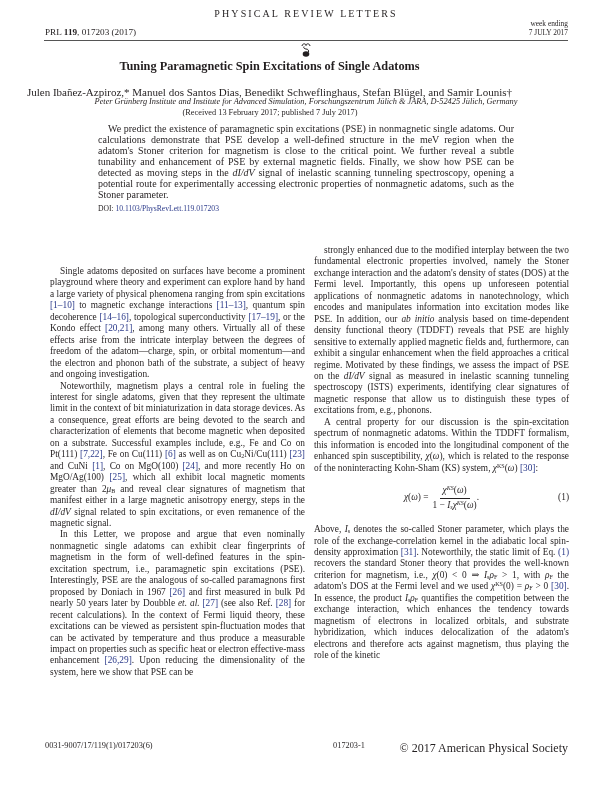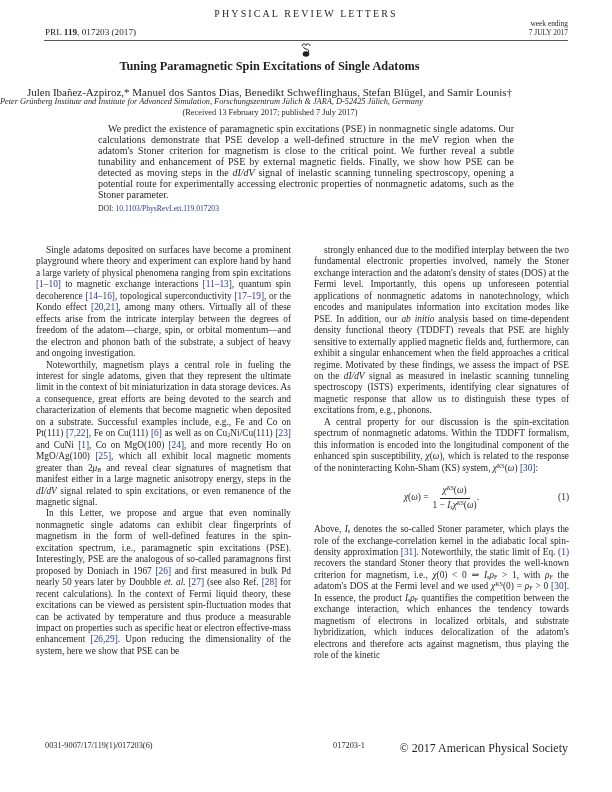--- a/index.html
+++ b/index.html
@@ -8,29 +8,29 @@
   .hdr-left { position: absolute; left: 45px; top: 27px; font-size: 9.2px; }
   .hdr-left b { font-weight: bold; }
   .hdr-center { position: absolute; left: 0; width: 612px; top: 8px; text-align: center;
                 font-size: 10px; letter-spacing: 2.1px; }
   .hdr-right { position: absolute; right: 44px; top: 20px; text-align: right; font-size: 7.4px; line-height: 8.6px; }
   .hdr-rule { position: absolute; left: 44px; width: 524px; top: 40px; height: 1.3px; background: #555; }
   .logo { position: absolute; left: 298px; top: 42px; width: 16px; height: 16px; }
   .title { position: absolute; left: 0; width: 539px; top: 59px; text-align: center;
            font-size: 12.3px; font-weight: bold; }
   .authors { position: absolute; left: 0; width: 503px; top: 86px; text-align: center; font-size: 11px; padding-left: 18px; }
-  .affil { position: absolute; left: 0; width: 612px; top: 97px; text-align: left; font-size: 8.3px; font-style: italic; }
+  .affil { position: absolute; left: 0; width: 612px; top: 97px; text-align: center; font-size: 8.3px; font-style: italic; }
   .received { position: absolute; left: 0; width: 540px; top: 108px; text-align: center; font-size: 8.3px; }
   .abstract { position: absolute; left: 98px; width: 416px; top: 123px; font-size: 10px; line-height: 11px;
               text-align: justify; text-indent: 10px; margin: 0; }
   .abstract i { font-style: italic; }
   .doi { position: absolute; left: 98px; top: 204px; font-size: 7.6px; }
   .doi a { color: #2b3a8a; text-decoration: none; }
   .col { position: absolute; top: 245px; width: 255px; font-size: 9.35px; line-height: 11.45px; text-align: justify; }
-  .col.left { left: 36px; }
+  .col.left { left: 50px; margin-top: 21px; }
   .col.right { left: 314px; top: 245px; }
   .col p { margin: 0; text-indent: 10px; }
   .col p.noindent { text-indent: 0; }
   .ref { color: #2b3a8a; }
   .eq { display: flex; align-items: center; justify-content: center; position: relative; height: 40px; margin: 4px 0 6px 0; }
   .eq .frac { display: inline-flex; flex-direction: column; align-items: center; margin-left: 4px; }
   .eq .num { border-bottom: 0.8px solid #231f20; padding: 0 3px 1px 3px; }
   .eq .den { padding-top: 1px; }
   .eq .eqnum { position: absolute; right: 0; }
   .footer-left { position: absolute; left: 45px; top: 741px; font-size: 8.3px; }

